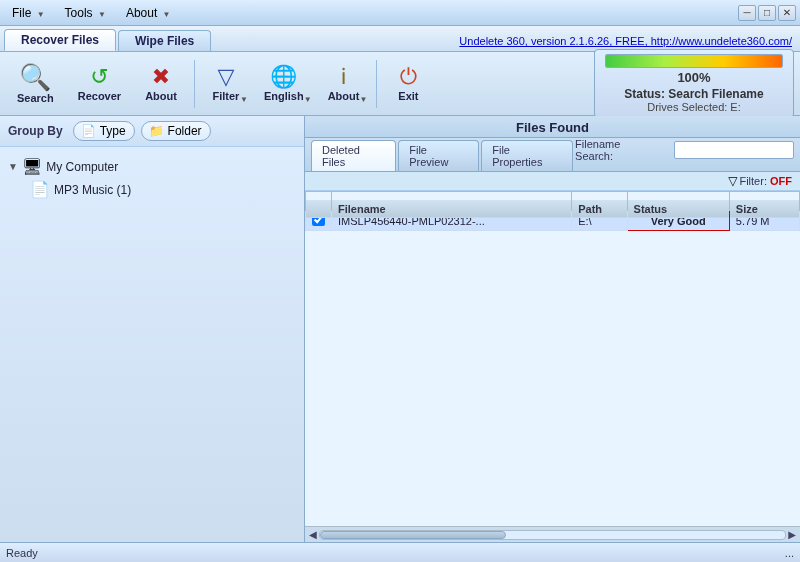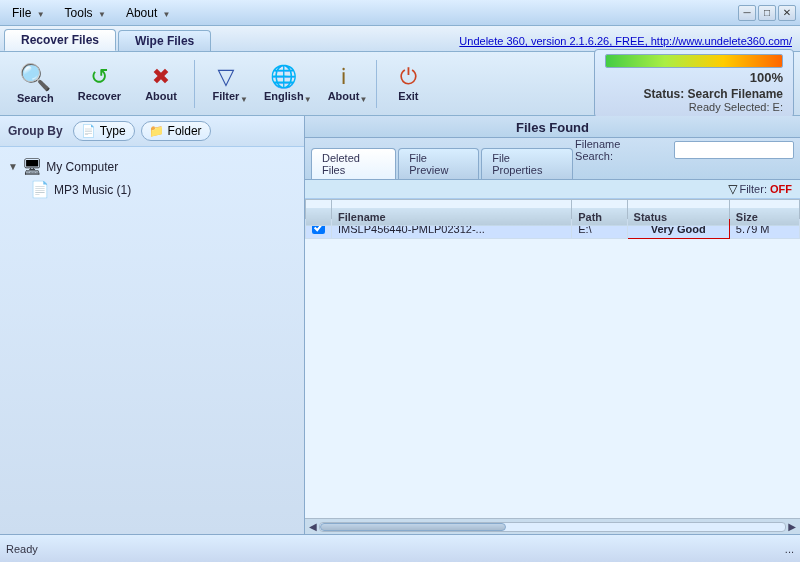--- a/index.html
+++ b/index.html
@@ -109,21 +109,21 @@
     }
 
     
     .status-panel {
       margin-left: auto;
       background: linear-gradient(to bottom, #ddeeff, #c8d8f0);
       border: 1px solid #88aacc;
       border-radius: 4px;
       padding: 4px 10px;
       min-width: 200px;
-      text-align: right;
+      text-align: center;
     }
     .progress-bar-container {
       width: 100%;
       height: 14px;
       background: #aaccee;
       border: 1px solid #88aacc;
       border-radius: 2px;
       overflow: hidden;
       margin-bottom: 2px;
     }
@@ -218,21 +218,21 @@
     }
     .right-tab.active {
       background: linear-gradient(to bottom, #ffffff, #e8f4ff);
       font-weight: normal;
     }
     .filename-search-area {
       display: flex;
       align-items: center;
       margin-left: auto;
       gap: 16px;
-      padding-bottom: 17px;
+      padding-bottom: 9px;
     }
     .filename-search-label { font-size: 11px; color: #335; }
     .filename-search-input {
       width: 120px;
       height: 18px;
       border: 1px solid #88aacc;
       border-radius: 2px;
       padding: 0 3px;
       background: white;
       font-size: 11px;
@@ -310,21 +310,21 @@
       width: 40%;
       height: 100%;
       background: linear-gradient(to bottom, #c0d4e8, #a8bcd0);
       border: 1px solid #88aacc;
       border-radius: 4px;
     }
     .h-scroll-arrow { font-size: 10px; color: #446; cursor: pointer; padding: 0 2px; }
 
     
     .status-bar {
-      height: 28px;
+      height: 20px;
       background: linear-gradient(to bottom, #ddeeff, #c8d8f0);
       border-top: 1px solid #88aacc;
       display: flex;
       align-items: center;
       padding: 0 6px;
       justify-content: space-between;
       gap: 45px;
     }
     .status-bar-text { font-size: 11px; color: #334; }
     .status-bar-dots { font-size: 11px; color: #334; }
@@ -403,21 +403,21 @@
     <div class="tool-icon icon-exit" style="font-size:22px; color:#cc4422;">⏻</div>
     <div class="tool-label">Exit</div>
   </div>
 
   <div class="status-panel">
     <div class="progress-bar-container">
       <div class="progress-bar-fill"></div>
     </div>
     <div class="progress-label">100%</div>
     <div class="status-text">Status: Search Filename</div>
-    <div class="status-sub">Ready Selected: E:</div>
+    <div class="status-sub">Drives Selected: E:</div>
   </div>
 </div>
 
 <div class="main-area">
 
   <div class="left-panel">
     <div class="group-by-bar">
       <span class="group-by-label">Group By</span>
       <div class="group-btn">
         <span>📄</span>

